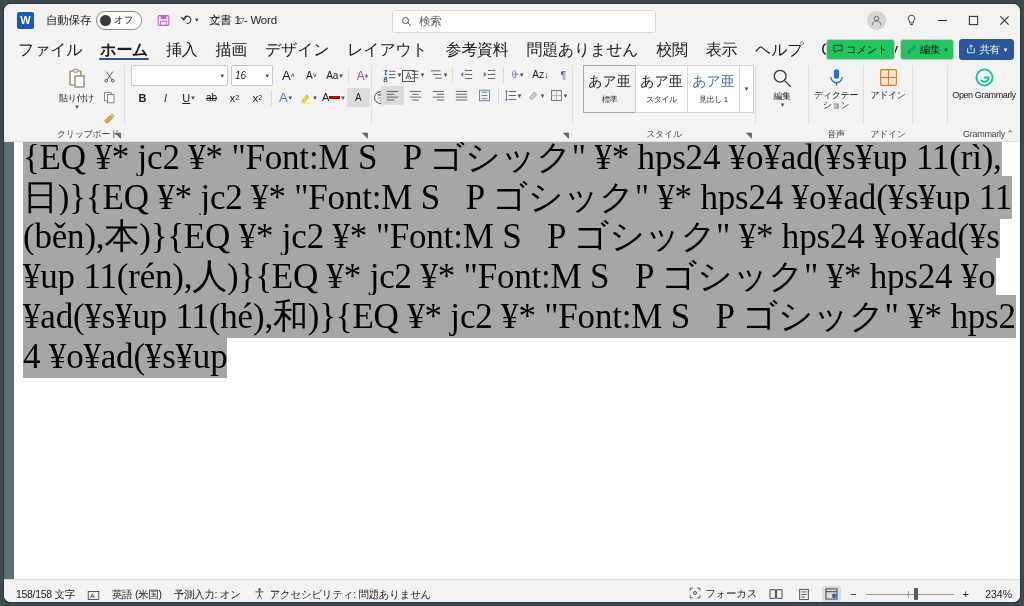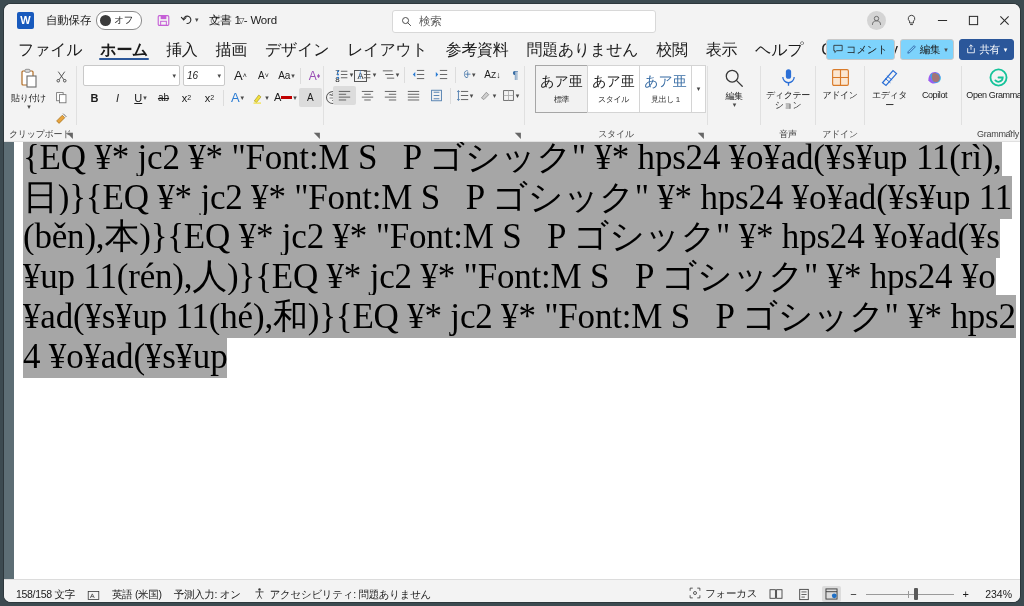--- a/index.html
+++ b/index.html
@@ -56,21 +56,21 @@
     font-size:16px;color:#1b1b1b;padding:0 9px;height:22px;line-height:22px;
     letter-spacing:-.3px;position:relative;white-space:nowrap;
   }
   .tab:first-child{margin-left:5px;}
   .tab.active{font-weight:bold;}
   .tab.active:after{
     content:"";position:absolute;left:8px;right:8px;bottom:1px;height:2px;background:#2b579a;border-radius:1px;
   }
   .tabright{position:absolute;right:6px;bottom:1px;display:flex;align-items:center;gap:5px;}
   .pill{
-    height:19px;border:1px solid #c9c9c9;border-radius:3px;background:#7dd3fc;
+    height:19px;border:1px solid #c9c9c9;border-radius:3px;background:#22c55e;
     display:flex;align-items:center;padding:0 6px;gap:3px;font-size:10.5px;color:#1b1b1b;
     letter-spacing:-.3px;
   }
   .pill.share{background:#2b579a;border-color:#2b579a;color:#fff;}
 
   
   .ribbon{
     flex:0 0 72px;background:#f3f3f3;display:flex;align-items:stretch;position:relative;
     border-bottom:1px solid #e0e0e0;
   }
@@ -272,21 +272,21 @@
             </svg>
         </span>
         <span>共有</span>
         <span class="caret" style="color:#fff;">▾</span>
       </div>
     </div>
   </div>
 
   <div class="ribbon">
 
-    <div class="grp" style="width:72px;">
+    <div class="grp" style="width:72px;margin-left:48px;">
       <div class="gbody" style="gap:2px;">
         <div class="bigbtn">
           <svg width="24" height="24" viewBox="0 0 24 24">
               <rect x="5" y="4" width="11" height="14" rx="1" fill="#fff" stroke="#b06a20" stroke-width="1.2"></rect>
               <rect x="8" y="2.3" width="5" height="3" rx="1" fill="#d9d9d9" stroke="#8a8a8a" stroke-width=".9"></rect>
               <rect x="10" y="9" width="9" height="11" fill="#fff" stroke="#6b6b6b" stroke-width="1.1"></rect>
             </svg>
           <span class="lbl">貼り付け</span>
           <span class="caret">▾</span>
         </div>
@@ -598,38 +598,20 @@
               <line x1="3" y1="12" x2="21" y2="12" stroke="#d97b2a" stroke-width="1.3"></line>
             </svg>
           <span class="lbl">アドイン</span>
         </div>
       </div>
       <div class="glabel">アドイン</div>
     </div>
     <div class="gsep"></div>
 
     <div class="grp" style="width:96px;">
-      <div class="gbody" style="justify-content:center;gap:2px;">
-        <div class="bigbtn" style="width:42px;">
-          <svg width="21" height="21" viewBox="0 0 24 24">
-              <path d="M4 18 L16 4 L20 7.5 L8 21 Z" fill="none" stroke="#2b6fd6" stroke-width="1.4"></path>
-              <line x1="9" y1="10" x2="15" y2="15" stroke="#2b6fd6" stroke-width="1.1"></line>
-              <line x1="7" y1="13" x2="13" y2="18" stroke="#2b6fd6" stroke-width="1.1"></line>
-            </svg>
-          <span class="lbl">エディター</span>
-        </div>
-        <div class="bigbtn" style="width:46px;">
-          <svg width="21" height="21" viewBox="0 0 24 24">
-              <path d="M5 15 C5 9 9 5 14 6 C19 7 20 12 17 16 C14 20 8 20 5 15Z" fill="#9b5cf0"></path>
-              <path d="M7 9 C11 5 17 6 19 11 C20 14 18 18 14 18 C10 18 8 14 7 9Z" fill="#2bb3e8" opacity=".85"></path>
-              <path d="M10 7 C14 6 18 9 18 13 C18 16 15 18 12 17 C9 16 8 11 10 7Z" fill="#e8552b" opacity=".6"></path>
-            </svg>
-          <span class="lbl">Copilot</span>
-        </div>
-      </div>
       <div class="glabel">&nbsp;</div>
     </div>
     <div class="gsep"></div>
 
     <div class="grp" style="width:72px;">
       <div class="gbody" style="justify-content:center;">
         <div class="bigbtn" style="width:64px;">
           <svg width="21" height="21" viewBox="0 0 24 24">
               <circle cx="12" cy="12" r="9.2" fill="none" stroke="#15c39a" stroke-width="2.1"></circle>
               <path d="M12 12 H16.8 A4.9 4.9 0 0 1 8.4 15.4" fill="none" stroke="#15c39a" stroke-width="2.1" stroke-linecap="round"></path>

